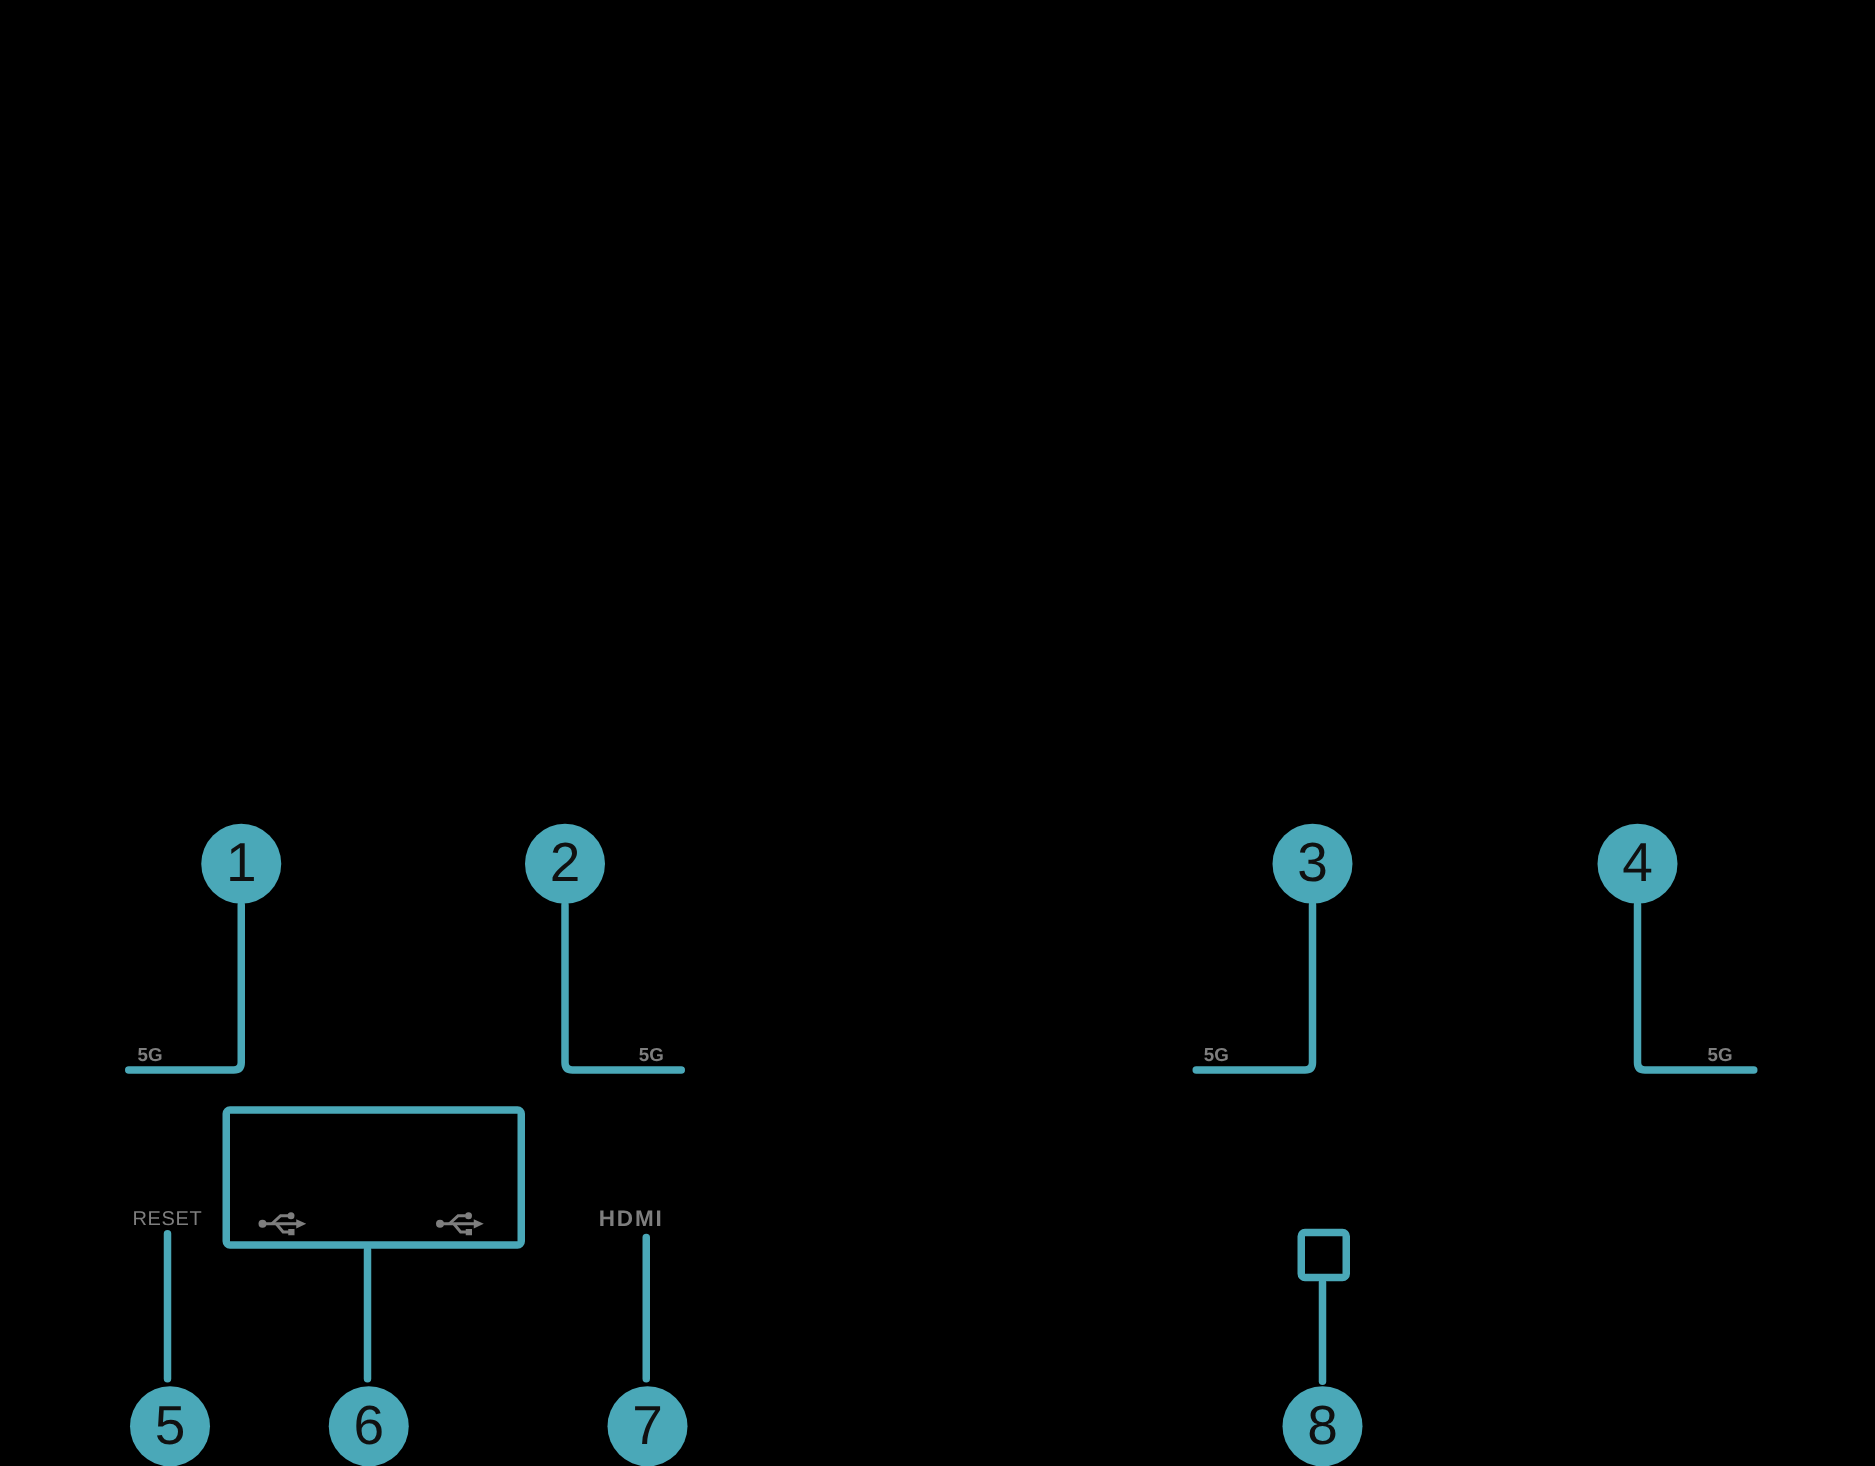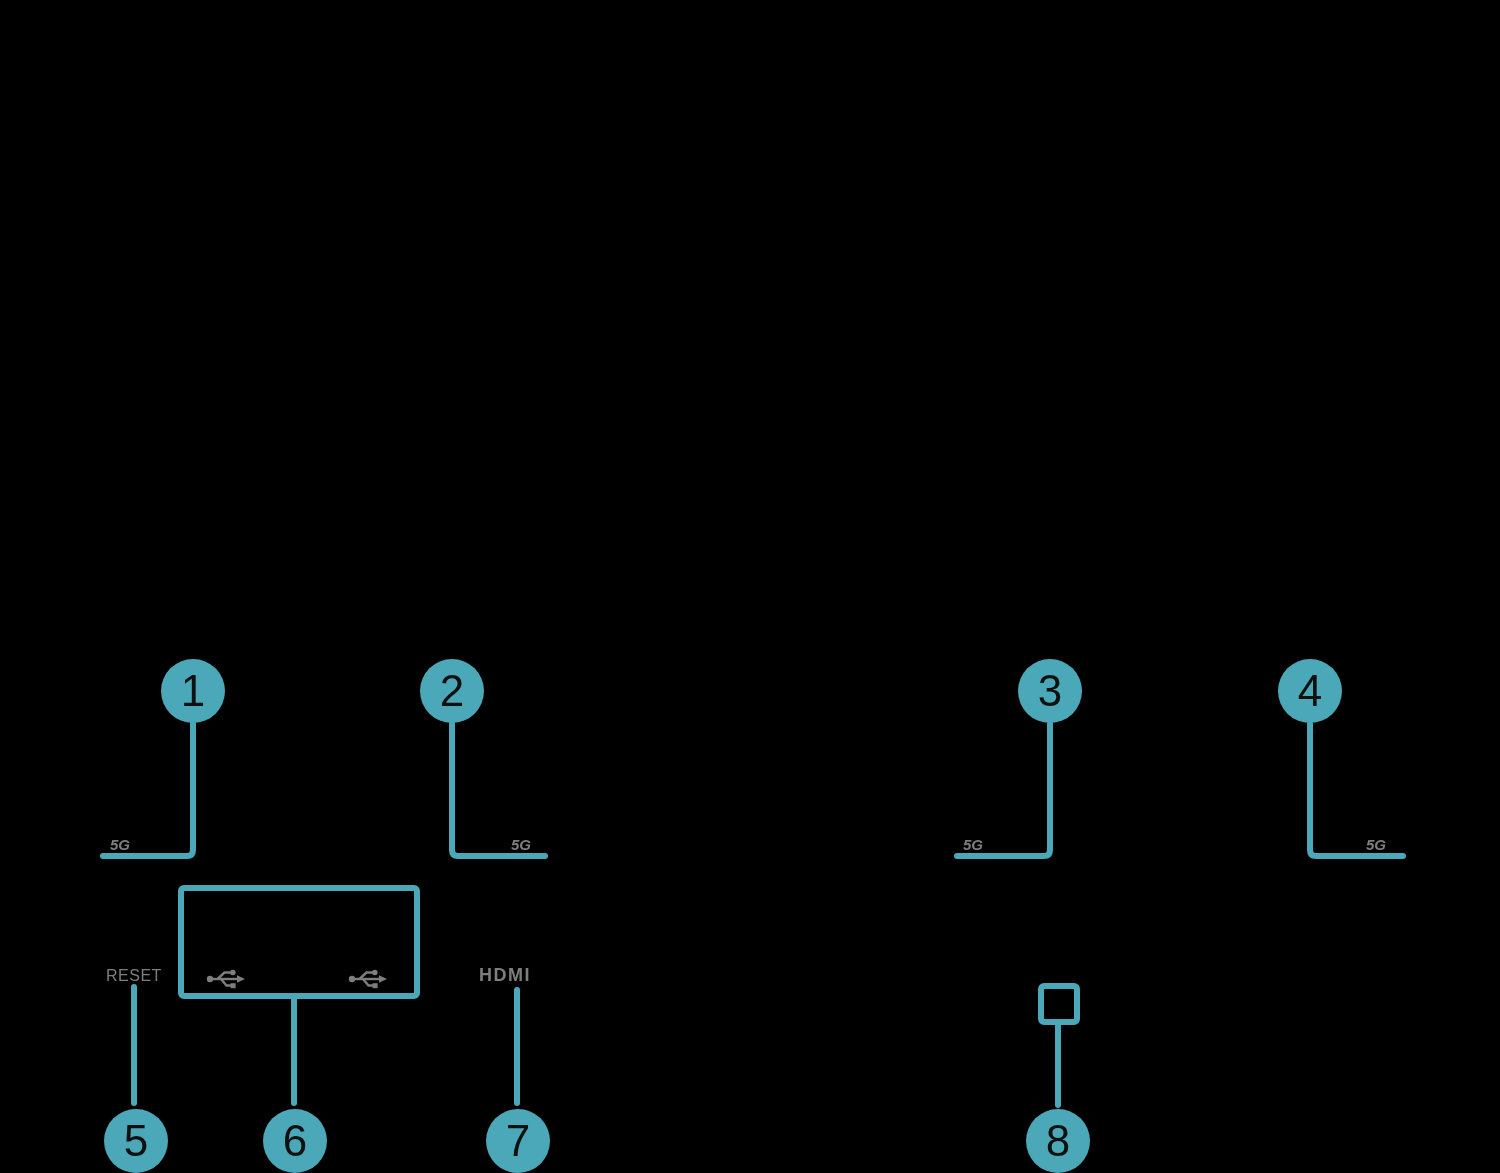--- a/index.html
+++ b/index.html
@@ -36,21 +36,21 @@
   }
   .c1{left:161px;top:659px}
   .c2{left:420px;top:659px}
   .c3{left:1018px;top:659px}
   .c4{left:1278px;top:659px}
   .c5{left:104px;top:1109px}
   .c6{left:263px;top:1109px}
   .c7{left:486px;top:1109px}
   .c8{left:1026px;top:1109px}
   .lbl{position:absolute;color:var(--text-gray);white-space:nowrap;line-height:1;}
-  .lbl-5g{font-size:15px;font-weight:700;font-style:italic;}
+  .lbl-5g{font-size:15px;font-weight:700;}
   .lbl-5g-1{left:110px;top:837px}
   .lbl-5g-2{left:511px;top:837px}
   .lbl-5g-3{left:963px;top:837px}
   .lbl-5g-4{left:1366px;top:837px}
   .lbl-reset{left:106px;top:968px;font-size:16px;font-weight:400;letter-spacing:.5px;text-align:center;}
   .lbl-hdmi{left:479px;top:966px;font-size:18px;font-weight:800;letter-spacing:1.5px;text-align:right;}
   .usb{position:absolute;width:40px;height:26px;}
   .usb-left{left:206px;top:966px}
   .usb-right{left:348px;top:966px}
 </style>

